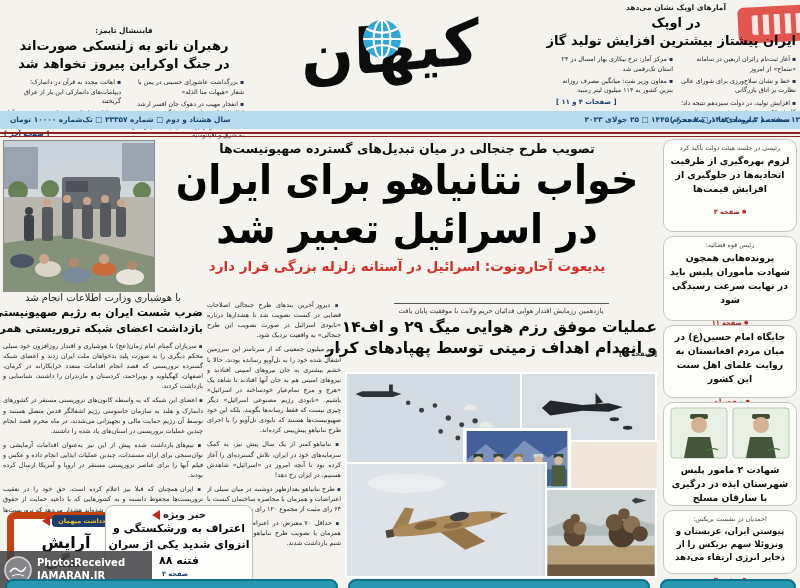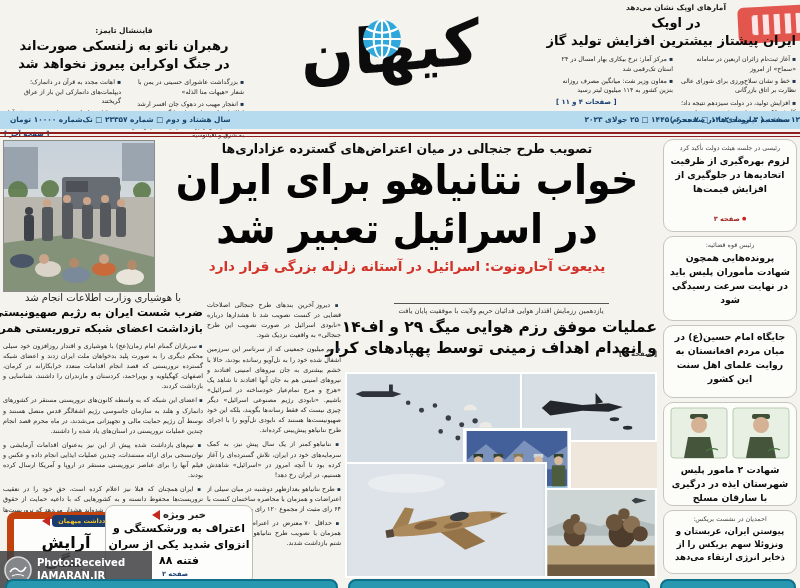--- a/index.html
+++ b/index.html
@@ -29,21 +29,21 @@
         font-size:7.4px;font-weight:bold;color:#17456e;}
   .datebar span{position:absolute;top:4px;}
   .db-r{right:10px;} .db-c{left:0;right:0;text-align:right;} .db-l{left:10px;direction:rtl;}
   .rule-a{position:absolute;left:0;right:0;top:132px;height:2px;background:#8e2020;}
   .rule-b{position:absolute;left:0;right:0;top:136px;height:1px;background:#8e2020;}
   
   .sb{position:absolute;right:3px;width:134px;background:#fcfcf9;border:1px solid #c6c6c0;
       border-radius:10px;text-align:center;padding:4px 5px;box-sizing:border-box;}
   .sb .k{font-size:6.4px;color:#444;margin-bottom:2px;}
   .sb .t{font-size:9.3px;font-weight:bold;line-height:1.5;color:#0d0d0d;}
-  .sb .p{font-size:6.6px;font-weight:bold;color:#9e2b24;margin-top:19px;}
+  .sb .p{font-size:6.6px;font-weight:bold;color:#9e2b24;margin-top:12px;}
   .sb .p::before{content:"●";color:#c4281e;font-size:5px;margin-left:2px;vertical-align:1px;}
   
   .lead-photo{position:absolute;left:3px;top:140px;width:150px;height:150px;border:1px solid #8c8c88;}
   .lead{position:absolute;left:158px;top:141px;width:498px;text-align:center;}
   .lead .k{font-size:12.5px;font-weight:bold;color:#0d0d0d;}
   .lead .h{font-size:38px;font-weight:bold;line-height:1.28;white-space:nowrap;color:#050505;
            transform:scaleY(1.08);}
   .lead .sub{font-size:13.5px;font-weight:bold;color:#d23229;margin-top:5px;}
   
   .mil{position:absolute;left:345px;top:303px;width:312px;text-align:center;}
@@ -239,21 +239,21 @@
       <ellipse cx="100" cy="128" rx="12" ry="7" fill="#c96a3a"></ellipse>
       <ellipse cx="126" cy="136" rx="14" ry="8" fill="#e8e4da"></ellipse>
       <circle cx="40" cy="118" r="5" fill="#caa58a"></circle>
         <circle cx="70" cy="122" r="5" fill="#b08a6a"></circle>
       <circle cx="100" cy="118" r="5" fill="#caa58a"></circle>
         <circle cx="128" cy="124" r="5" fill="#b08a6a"></circle>
     </g>
   </svg>
 
   <div class="lead">
-    <div class="k">تصویب طرح جنجالی در میان اعتراض‌های گسترده عزاداری‌ها</div>
+    <div class="k">تصویب طرح جنجالی در میان تبدیل‌های گسترده صهیونیست‌ها</div>
     <div class="h">خواب نتانیاهو برای ایران</div>
     <div class="h">در اسرائیل تعبیر شد</div>
     <div class="sub">یدیعوت آحارونوت: اسرائیل در آستانه زلزله بزرگی قرار دارد</div>
   </div>
 
   <div class="mil">
     <div class="rule"></div>
     <div class="k">یازدهمین رزمایش اقتدار هوایی فدائیان حریم ولایت با موفقیت پایان یافت</div>
     <div class="h">عملیات موفق رزم هوایی میگ ۲۹ و اف۱۴</div>
     <div class="h">و انهدام اهداف زمینی توسط پهپادهای کرار</div>

